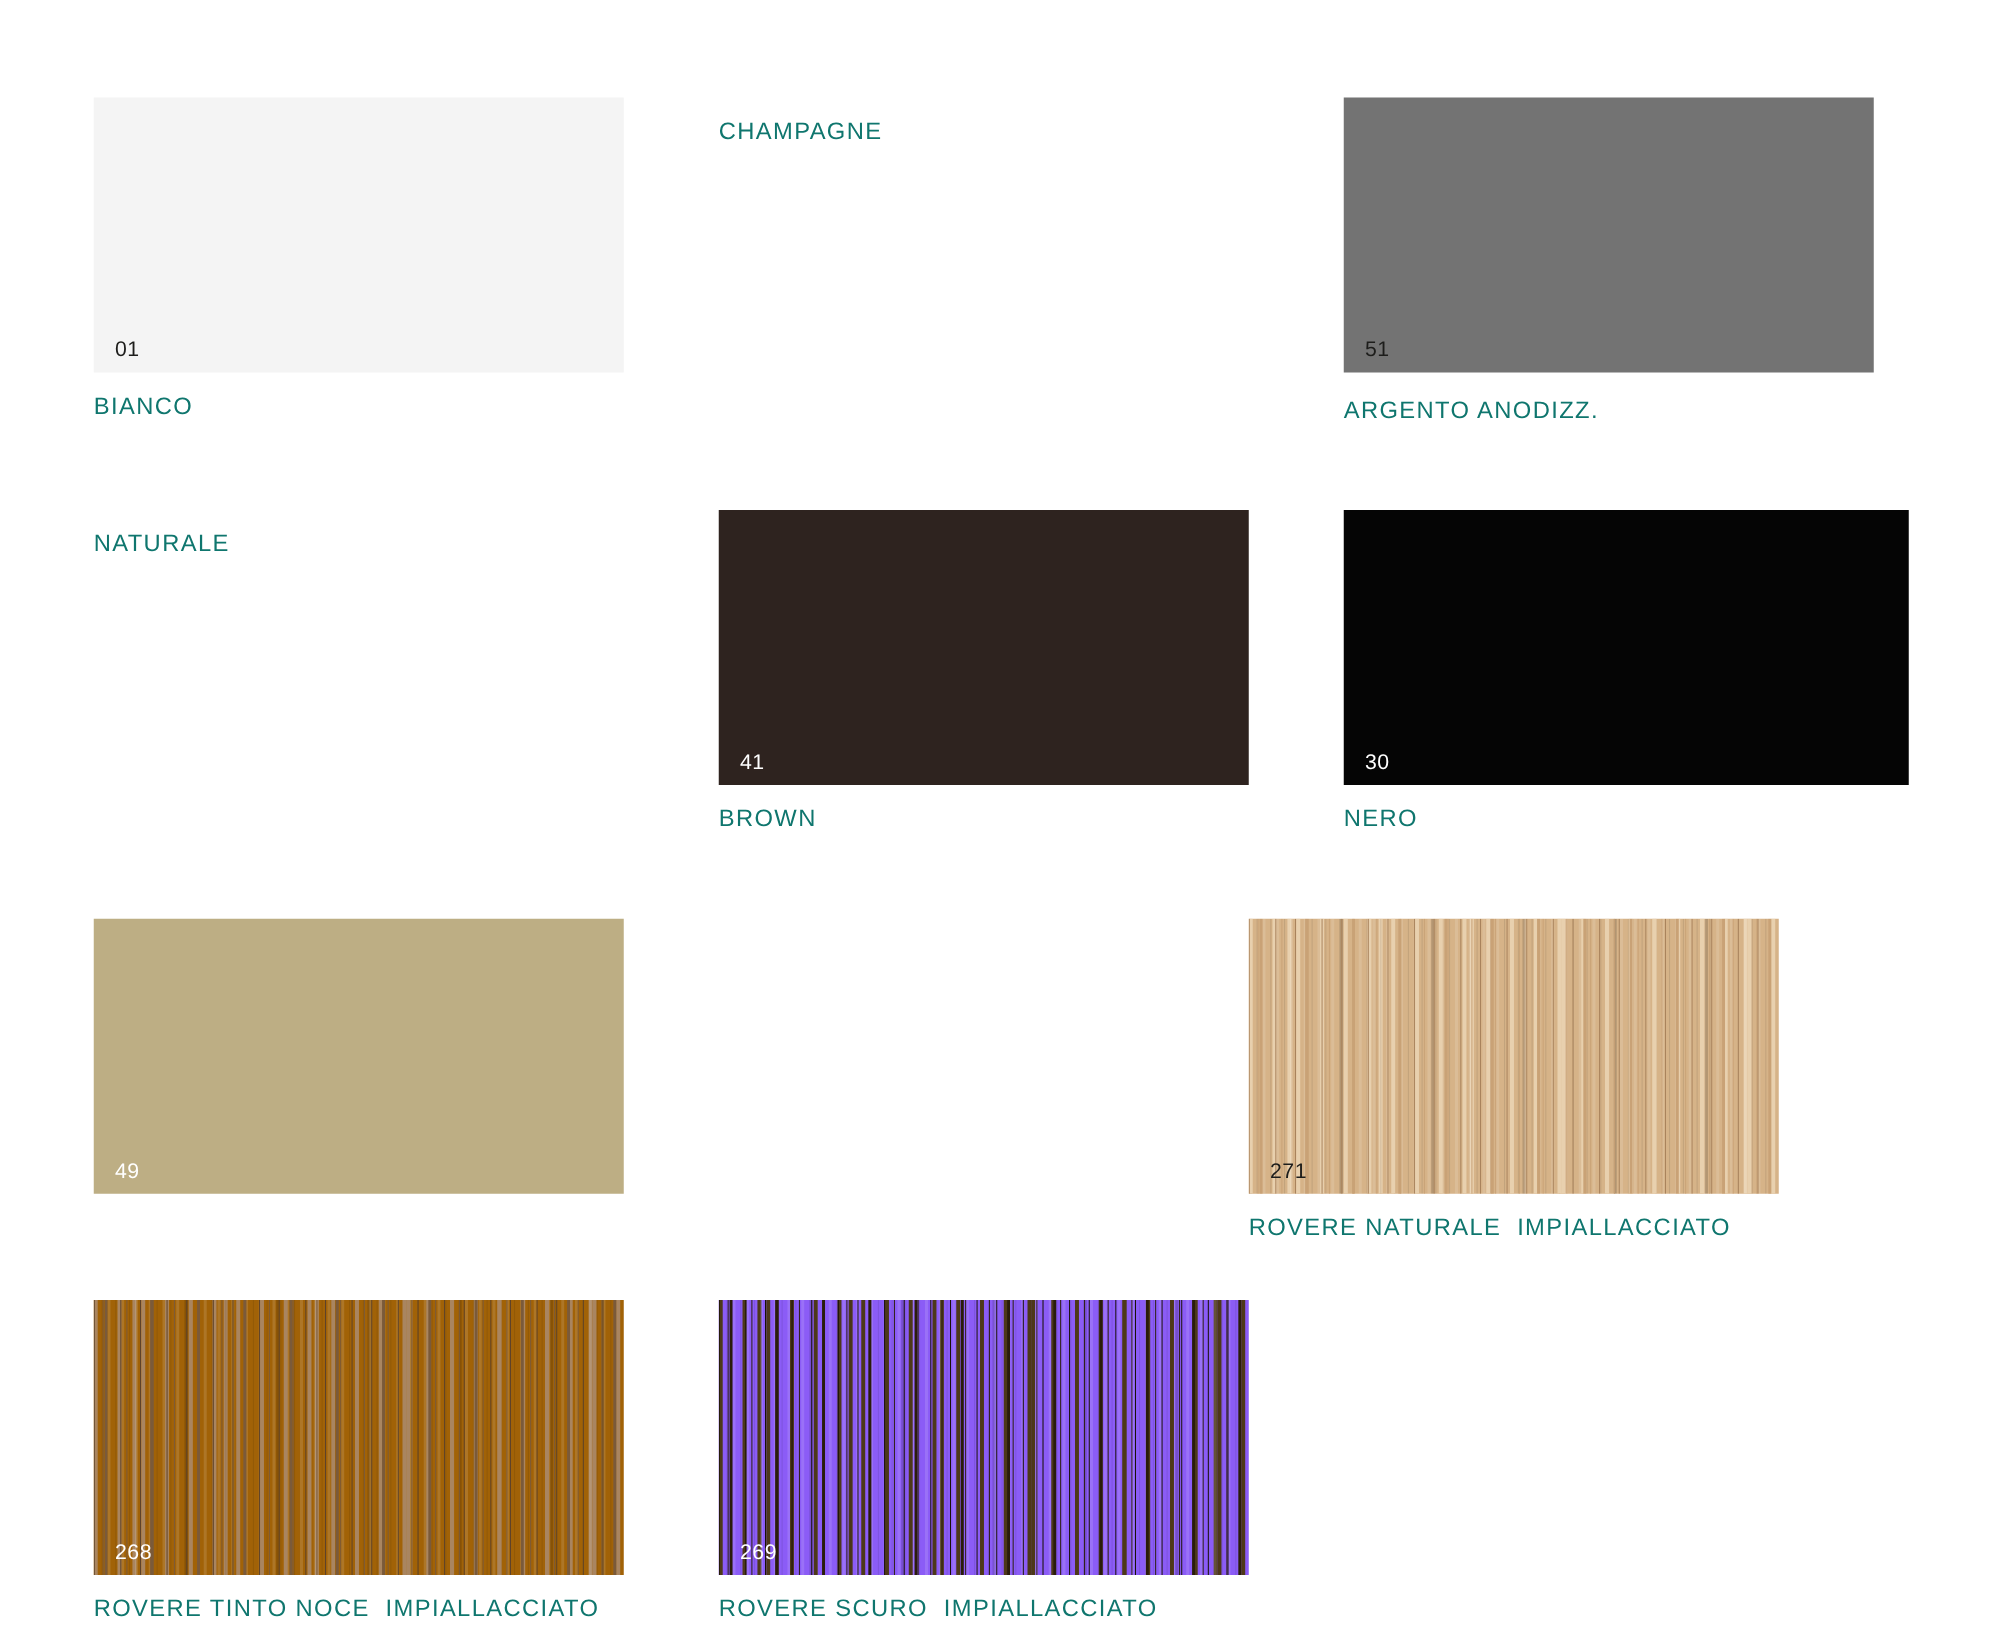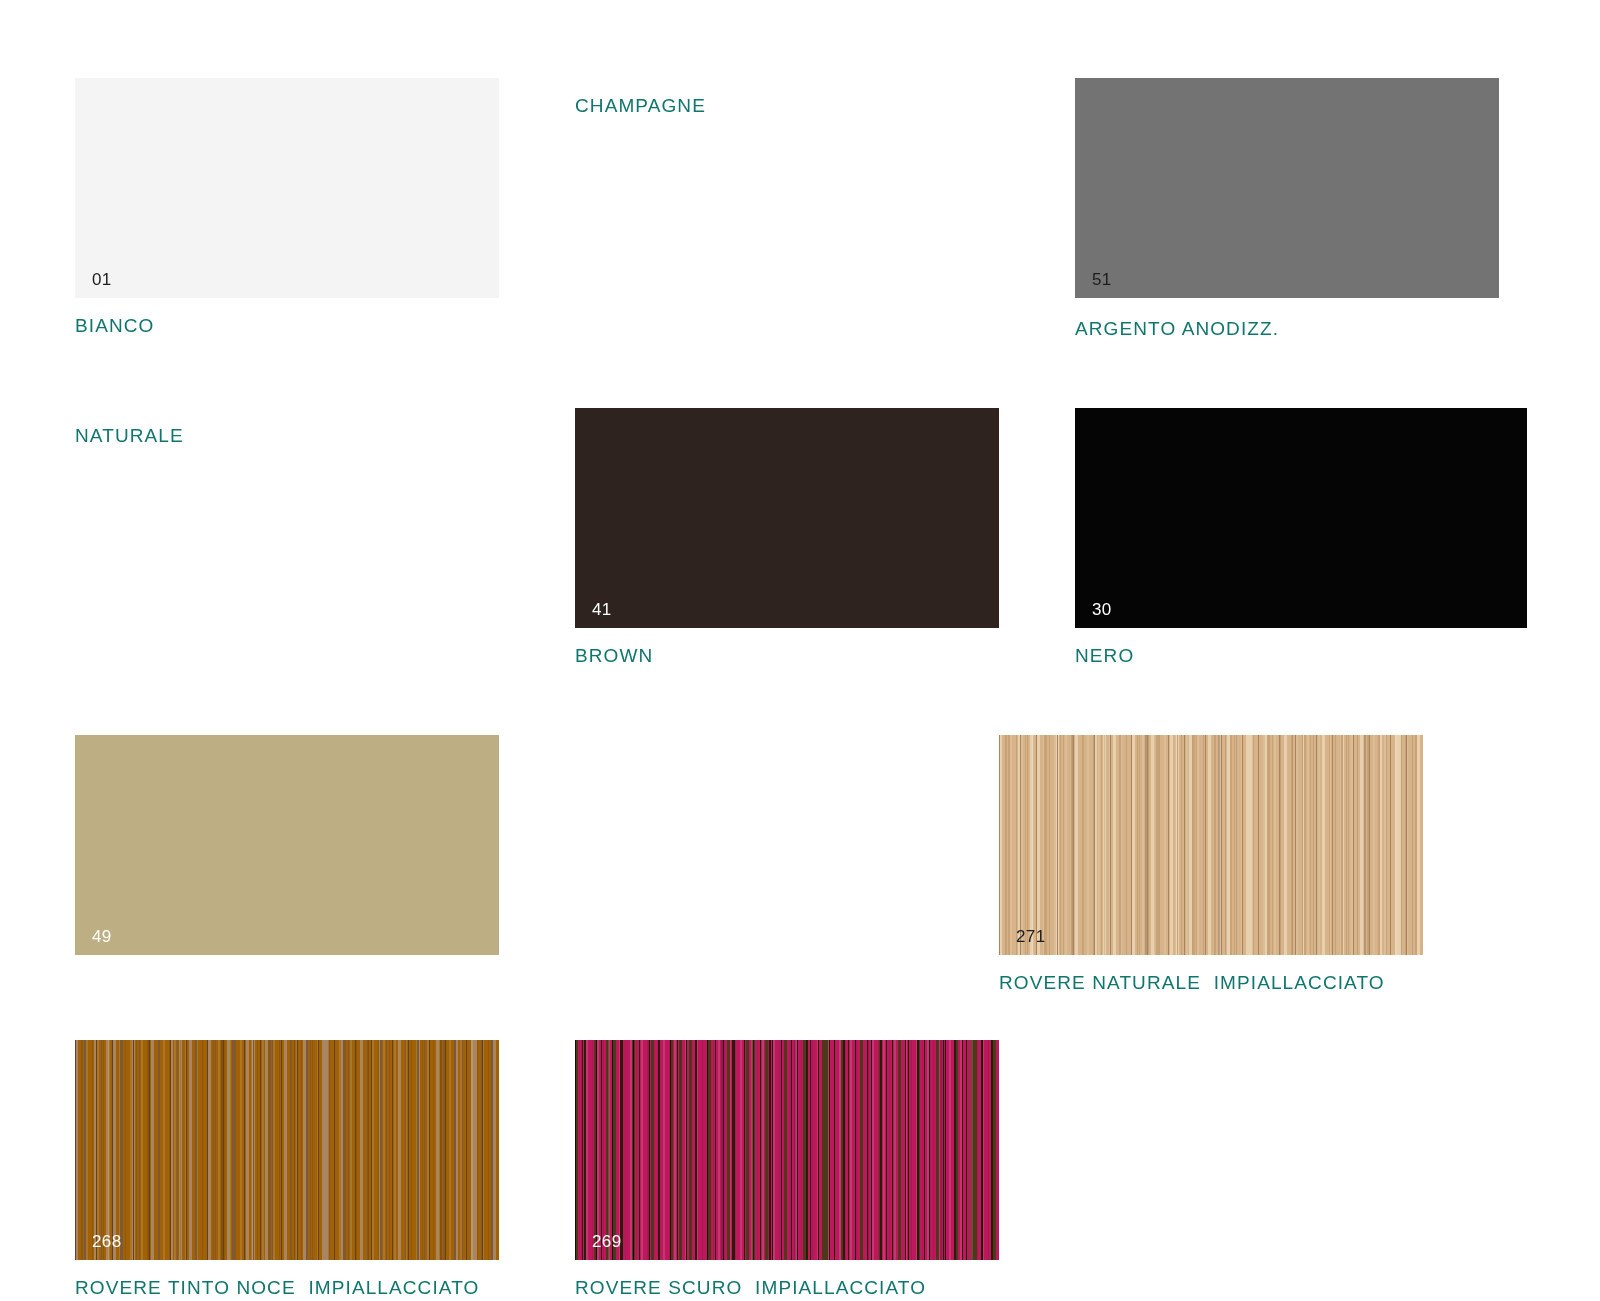--- a/index.html
+++ b/index.html
@@ -166,21 +166,21 @@
           <div class="swatch" style="background: #a16207;">
             <div class="grain grain-a" style="background-image: repeating-linear-gradient(90deg, rgb(93, 66, 41) 0px, rgb(93, 66, 41) 1px, transparent 1px, transparent 9px, rgb(122, 90, 58) 9px, rgb(122, 90, 58) 11px, transparent 11px, transparent 21px, rgb(93, 66, 41) 21px, rgb(93, 66, 41) 22px, transparent 22px, transparent 37px), repeating-linear-gradient(90deg, rgb(169, 133, 96) 0px, rgb(169, 133, 96) 3px, transparent 3px, transparent 7px, rgb(122, 90, 58) 7px, rgb(122, 90, 58) 8px, transparent 8px, transparent 19px), repeating-linear-gradient(90deg, rgba(255, 255, 255, 0.13) 0px, rgba(255, 255, 255, 0.13) 2px, transparent 2px, transparent 6px, rgba(0, 0, 0, 0.1) 6px, rgba(0, 0, 0, 0.1) 7px, transparent 7px, transparent 11px), repeating-linear-gradient(90deg, rgba(0, 0, 0, 0.16) 0px, rgba(0, 0, 0, 0.16) 2px, transparent 2px, transparent 31px, rgb(169, 133, 96) 31px, rgb(169, 133, 96) 34px, transparent 34px, transparent 73px);"></div>
             <div class="swatch-number light">268</div>
           </div>
           <div class="swatch-label">ROVERE TINTO NOCE  IMPIALLACCIATO</div>
         </div>
       </div>
       <div class="spacer"></div>
       <div class="cell">
         <div class="swatch-card">
-          <div class="swatch" style="background: #be185d;">
+          <div class="swatch" style="background: #8b5cf6;">
             <div class="grain grain-a" style="background-image: repeating-linear-gradient(90deg, rgb(24, 15, 5) 0px, rgb(24, 15, 5) 1px, transparent 1px, transparent 9px, rgb(42, 28, 11) 9px, rgb(42, 28, 11) 11px, transparent 11px, transparent 21px, rgb(24, 15, 5) 21px, rgb(24, 15, 5) 22px, transparent 22px, transparent 37px), repeating-linear-gradient(90deg, rgb(77, 56, 25) 0px, rgb(77, 56, 25) 3px, transparent 3px, transparent 7px, rgb(42, 28, 11) 7px, rgb(42, 28, 11) 8px, transparent 8px, transparent 19px), repeating-linear-gradient(90deg, rgba(255, 255, 255, 0.13) 0px, rgba(255, 255, 255, 0.13) 2px, transparent 2px, transparent 6px, rgba(0, 0, 0, 0.1) 6px, rgba(0, 0, 0, 0.1) 7px, transparent 7px, transparent 11px), repeating-linear-gradient(90deg, rgba(0, 0, 0, 0.16) 0px, rgba(0, 0, 0, 0.16) 2px, transparent 2px, transparent 31px, rgb(77, 56, 25) 31px, rgb(77, 56, 25) 34px, transparent 34px, transparent 73px);"></div>
             <div class="swatch-number light">269</div>
           </div>
           <div class="swatch-label">ROVERE SCURO  IMPIALLACCIATO</div>
         </div>
       </div>
       <div class="spacer"></div>
       <div class="cell">
         <div class="empty-cell"></div>
       </div>

